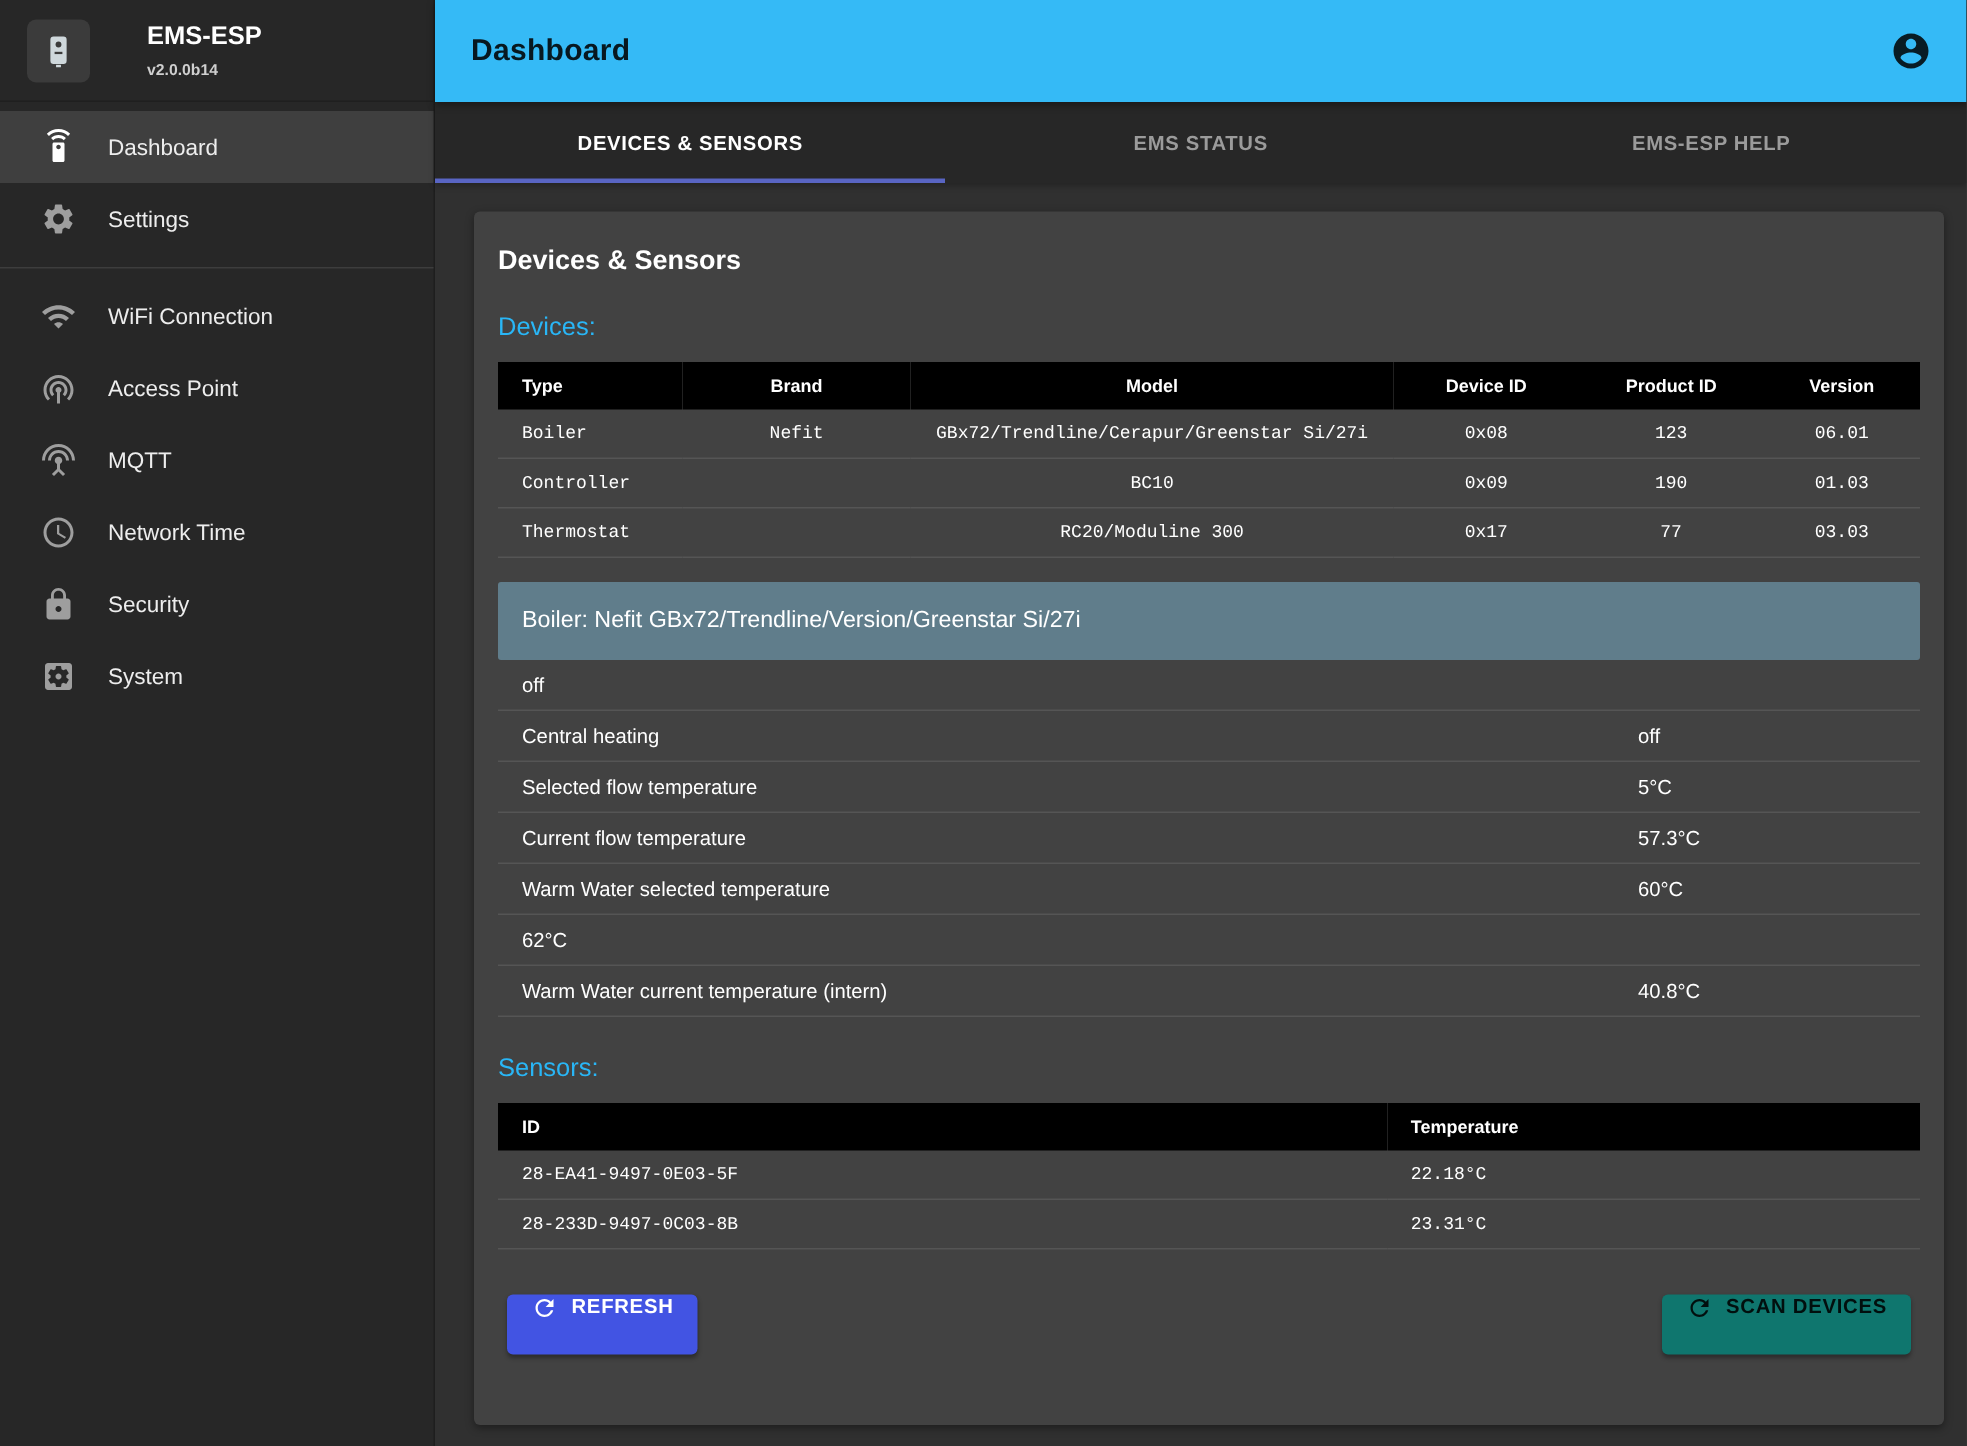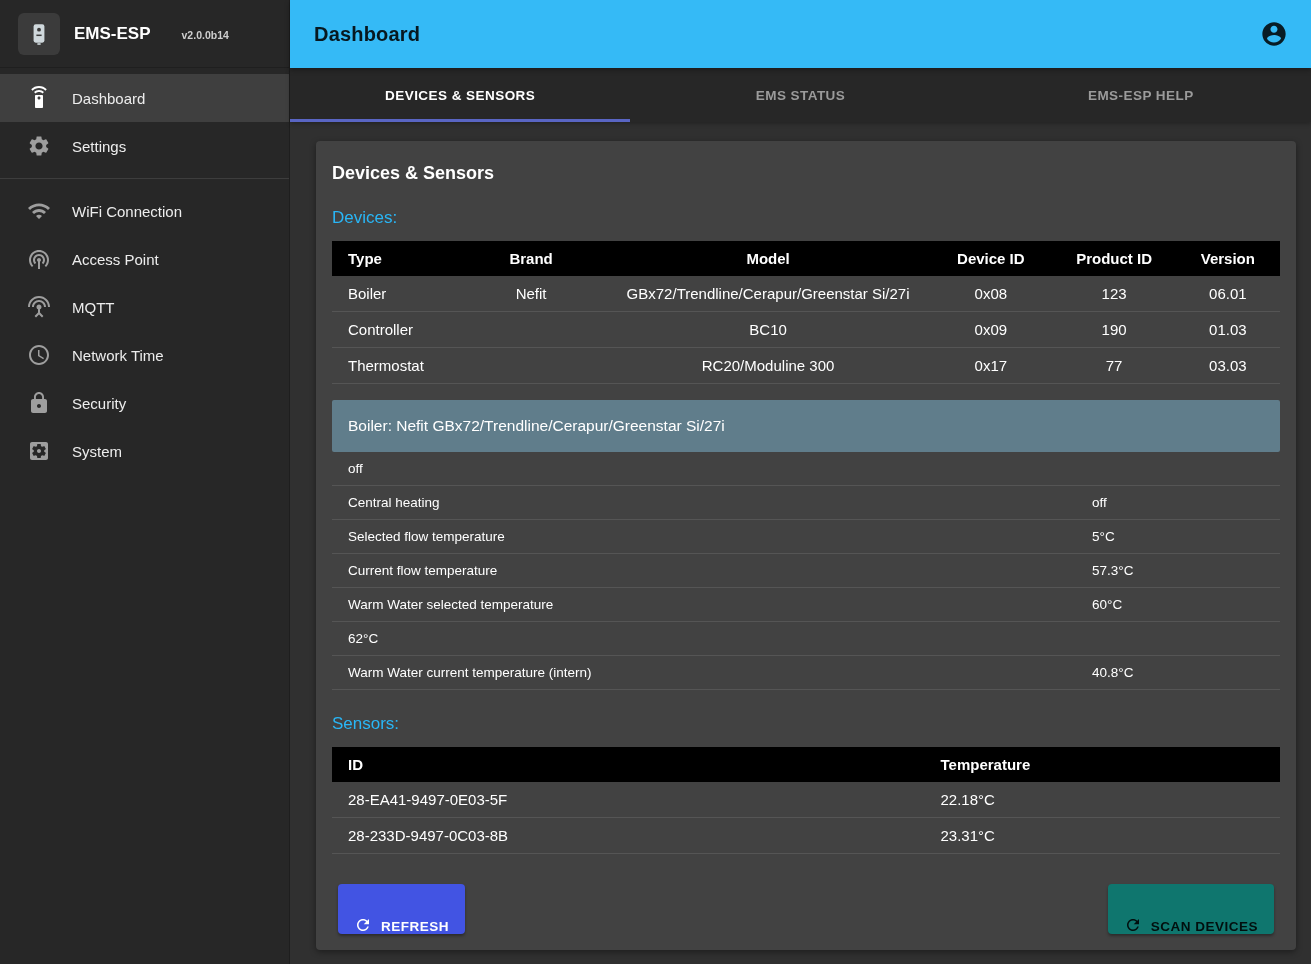--- a/index.html
+++ b/index.html
@@ -7,21 +7,21 @@
     font-family:"Liberation Sans", sans-serif; }
   .app { display:flex; width:1311px; height:964px; }
 
   
   .sidebar { width:290px; flex-shrink:0; background:#272727; border-right:1px solid #1e1e1e; }
   .sidebar-header { height:68px; display:flex; align-items:center; gap:14px;
     padding:0 16px 0 18px; border-bottom:1px solid #1f1f1f; }
   .logo-box { width:42px; height:42px; background:#3b3b3b; border-radius:6px;
     display:flex; align-items:center; justify-content:center; }
   .logo-box svg { width:26px; height:26px; fill:#cfd8dc; }
-  .app-title { color:#fff; font-size:17px; font-weight:bold; display:flex; align-items:baseline; gap:7px; }
+  .app-title { color:#fff; font-size:17px; font-weight:bold; display:flex; align-items:baseline; gap:7px;flex-direction:column; }
   .app-version { font-size:10.5px; font-weight:bold; color:#cfcfcf;margin-left:24px; }
   nav { padding-top:6px; }
   .nav-item { height:48px; display:flex; align-items:center; gap:21px;
     padding:0 16px 0 27px; color:#ededed; font-size:15px; cursor:pointer; }
   .nav-item svg { width:24px; height:24px; fill:#9e9e9e; flex-shrink:0; }
   .nav-item.active { background:#3f3f3f; }
   .nav-item.active svg { fill:#ffffff; }
   .divider { height:1px; background:#3d3d3d; margin:8px 0; }
 
   
@@ -43,33 +43,33 @@
   .tab.active::after { content:""; position:absolute; left:0; right:0; bottom:0;
     height:3px; background:#5965c3; }
 
   .page { flex:1; padding:19px 15px 14px 26px; overflow:hidden; }
   .card { background:#424242; border-radius:4px; height:100%;
     box-shadow:0 2px 6px rgba(0,0,0,0.4); padding:14px 16px 20px; }
   .card-title { color:#fff; font-size:18px; font-weight:bold; margin:8px 0 0; }
   .section-label { color:#29b6f6; font-size:17px; font-weight:normal; margin-top:24px; }
 
   table { width:100%; border-collapse:collapse; table-layout:fixed; margin-top:13px; }
-  th, td { font-size:15px; color:#fff; padding:9px 16px; white-space:nowrap;
+  th, td { font-size:12px; color:#fff; padding:9px 16px; white-space:nowrap;
     overflow:hidden; text-overflow:ellipsis; }
   thead th { background:#000; font-weight:bold; }
-  tbody td { border-bottom:1px solid #555; }
+  tbody td { border-bottom:1px solid #555;font-family:Liberation Mono, monospace; }
   .ta-l { text-align:left; } .ta-c { text-align:center; }
 
   .panel-header { background:#607d8b; margin-top:16px; padding:17px 16px;
     color:#fff; font-size:15.5px; border-radius:2px; }
   .kv-row { display:grid; grid-template-columns:1fr 172px; align-items:center;
     padding:9px 16px; border-bottom:1px solid #555; color:#fff; font-size:13.5px; }
 
   .actions { display:flex; justify-content:space-between; margin-top:30px; padding:0 6px; }
-  .btn { display:inline-flex; align-items:flex-end; gap:9px; height:50px; padding:0 16px;
+  .btn { display:inline-flex; align-items:flex-start; gap:9px; height:40px; padding:0 16px;
     border:none; border-radius:4px; font-family:inherit; font-size:13.5px; font-weight:bold;
     letter-spacing:0.5px; cursor:pointer; box-shadow:0 2px 3px rgba(0,0,0,0.35);
     text-transform:uppercase; }
   .btn svg { width:18px; height:18px; fill:currentColor; }
   .btn-refresh { background:#4254e3; color:#ffffff; }
   .btn-scan { background:#0f766e; color:rgba(0,0,0,0.87); }
 </style>
 </head>
 <body>
 
@@ -204,21 +204,21 @@
               <td class="ta-l">Thermostat</td>
               <td class="ta-c"></td>
               <td class="ta-c">RC20/Moduline 300</td>
               <td class="ta-c">0x17</td>
               <td class="ta-c">77</td>
               <td class="ta-c">03.03</td>
             </tr>
           </tbody>
         </table>
 
-        <div class="panel-header">Boiler: Nefit GBx72/Trendline/Cerapur/Greenstar Si/27i</div>
+        <div class="panel-header">Boiler: Nefit GBx72/Trendline/Version/Greenstar Si/27i</div>
 
         <div>
           <div class="kv-row">
             <span>off</span>
           </div>
           <div class="kv-row">
             <span>Central heating</span>
             <span>off</span>
           </div>
           <div class="kv-row">

